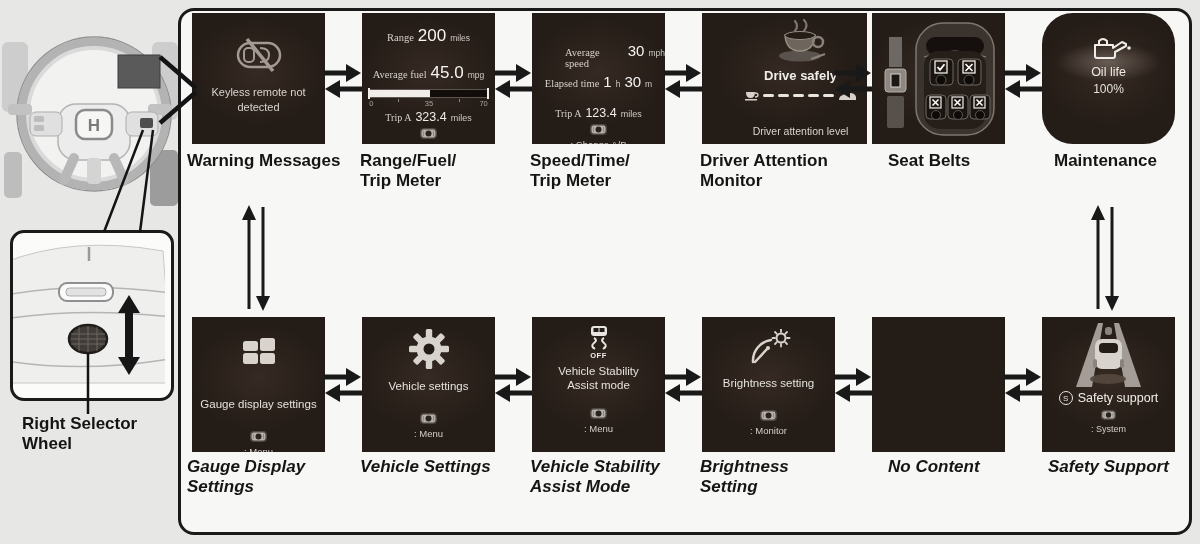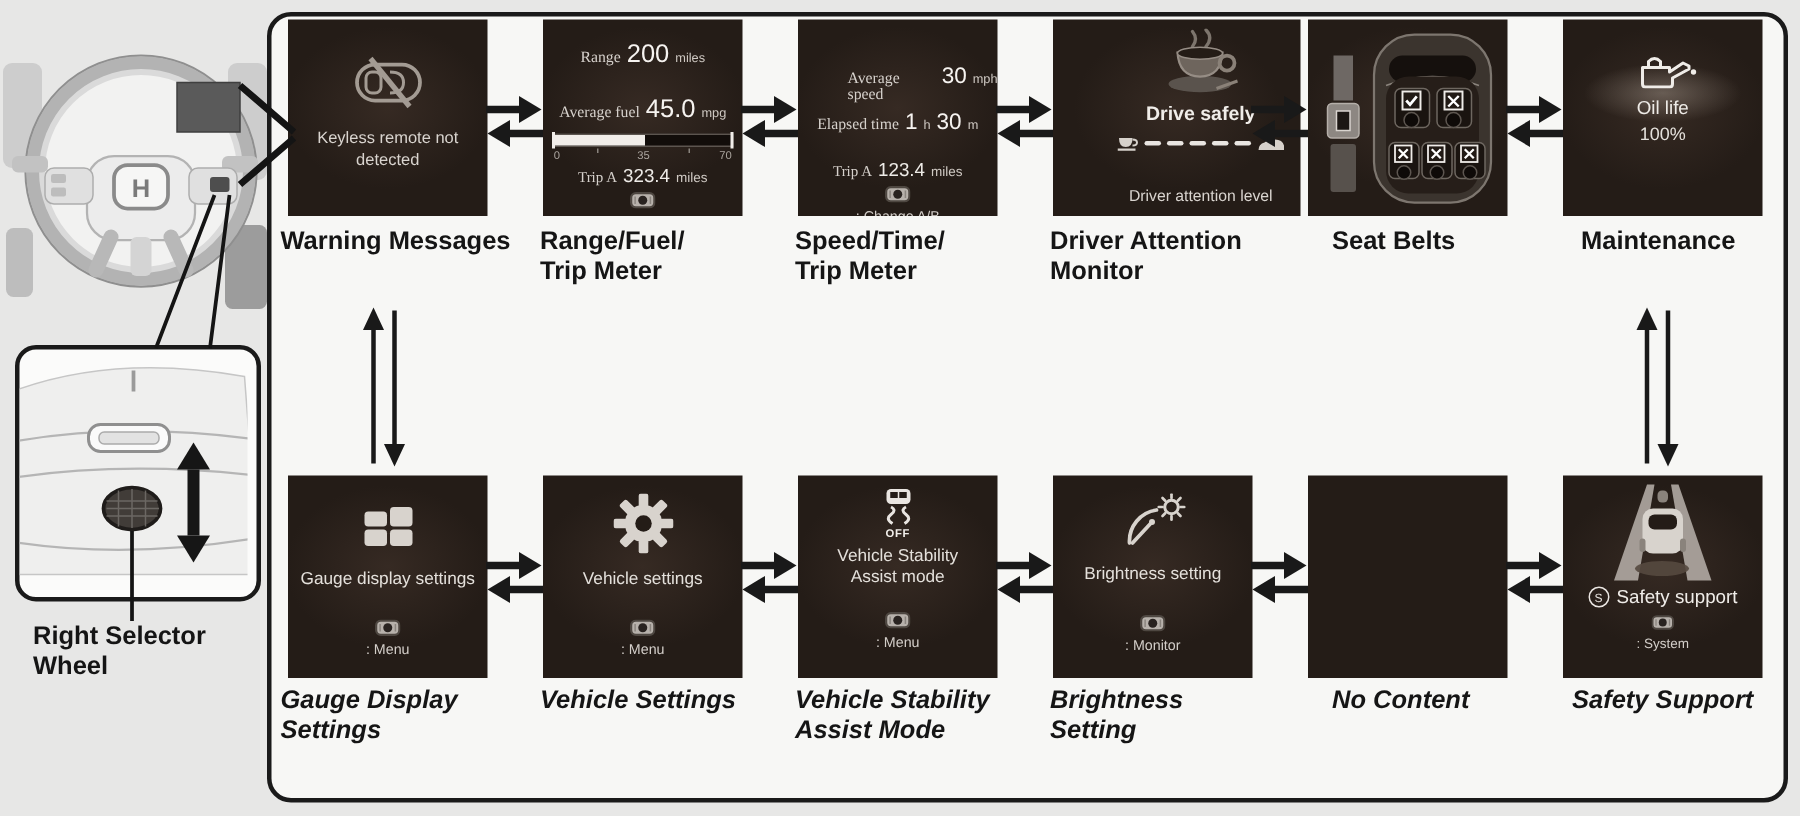--- a/index.html
+++ b/index.html
@@ -272,21 +272,21 @@
           <path d="M60.5 76.5 l6 6 M66.5 76.5 l-6 6" stroke="#fff" stroke-width="1.5"></path>
           <circle cx="64" cy="92" r="4.5" fill="#0e0a08" stroke="#5d5650"></circle>
         </g>
       </g>
     </svg>
   </div>
   <div class="slabel top" style="left:888px;">
     <div>Seat Belts</div>
   </div>
 
-  <div class="screen top" style="left:1042px;">
+  <div class="screen top" style="left:1042px;border-radius:31px;">
     <div class="oilband"></div>
     <div style="display:flex;justify-content:center;margin-top:22px;position:relative;">
       <svg width="46" height="24" viewBox="0 0 46 24">
         <path d="M9 10 L27 10 L27 13 L36 7 L40 9 L40 11 L29 17 L29 21 Q29 23 27 23 L11 23 Q9 23 9 21 Z" fill="none" stroke="#efece8" stroke-width="2" stroke-linejoin="round"></path>
         <path d="M13 10 L13 6 Q17 2 21 6 L21 10" fill="none" stroke="#efece8" stroke-width="2"></path>
         <circle cx="43" cy="13" r="1.8" fill="#efece8"></circle>
       </svg>
     </div>
     <div style="margin-top:6px;text-align:center;font-size:12.5px;color:#eeebe7;position:relative;">Oil life</div>
     <div style="margin-top:3px;text-align:center;font-size:12px;color:#e4e0db;position:relative;">100%</div>
@@ -297,21 +297,21 @@
 
   <div class="screen bottom" style="left:192px;">
     <div style="display:flex;justify-content:center;margin-top:20px;">
       <svg width="34" height="28" viewBox="0 0 34 28">
         <rect x="1" y="4" width="15" height="10" rx="2.5" fill="#d8d3cd"></rect>
         <rect x="18" y="1" width="15" height="13" rx="2.5" fill="#d8d3cd"></rect>
         <rect x="1" y="16" width="15" height="11" rx="2.5" fill="#d8d3cd"></rect>
         <rect x="18" y="16" width="15" height="11" rx="2.5" fill="#d8d3cd"></rect>
       </svg>
     </div>
-    <div class="ctext" style="margin-top:14px;">Gauge display settings</div>
+    <div class="ctext" style="margin-top:32px;">Gauge display settings</div>
     <div class="hint" style="margin-top:20px;">
       <svg width="17" height="11" viewBox="0 0 17 11">
         <rect x="0.75" y="0.75" width="15.5" height="9.5" rx="3.2" fill="#b7b1ab" stroke="#4e4741" stroke-width="1.5"></rect>
         <path d="M3.4 3 V8 M13.6 3 V8" stroke="#8a847e" stroke-width="1"></path>
         <circle cx="8.5" cy="5.5" r="3" fill="#292320"></circle>
       </svg>
       <span>: Menu</span>
     </div>
   </div>
   <div class="slabel bottom" style="left:187px;">

